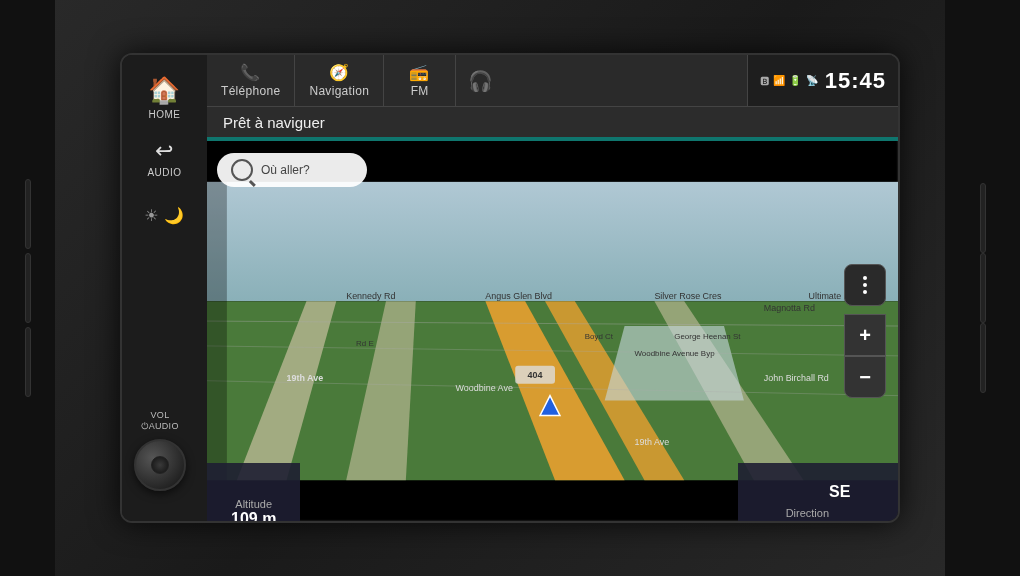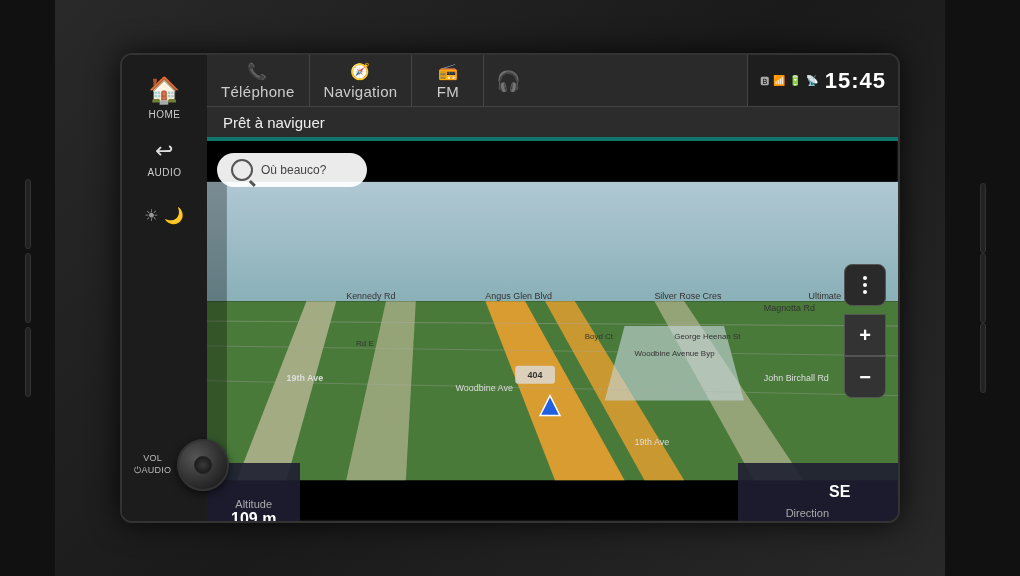--- a/index.html
+++ b/index.html
@@ -100,21 +100,21 @@
       font-size: 16px;
       color: #999;
       margin-top: 10px;
     }
 
     .vol-knob-area {
       position: absolute;
       bottom: 30px;
       left: 12px;
       display: flex;
-      flex-direction: row;
+      flex-direction: column;
       align-items: center;
       gap: 6px;
       margin-top: 18px;
     }
     .vol-label {
       color: #bbb;
       font-size: 9px;
       text-align: center;
       line-height: 1.3;
       letter-spacing: 0.3px;
@@ -173,21 +173,21 @@
       justify-content: center;
       padding: 0 14px;
       gap: 2px;
       cursor: pointer;
       color: #ccc;
       font-size: 10px;
       border-right: 1px solid #444;
       min-width: 72px;
     }
     .tab .tab-icon { font-size: 16px; }
-    .tab .tab-label { font-size: 15px; letter-spacing: 0.3px; }
+    .tab .tab-label { font-size: 12px; letter-spacing: 0.3px; }
 
     .music-section {
       display: flex;
       align-items: center;
       flex: 1;
       padding: 0 12px;
       gap: 10px;
       border-right: 1px solid #444;
     }
     .headphone-icon { font-size: 20px; color: #aaa; }
@@ -492,21 +492,21 @@
           <text x="430" y="265" font-size="9" fill="#ddd" font-family="Arial">19th Ave</text>
 
           <polygon points="345,215 335,235 355,235" fill="#2060e0" stroke="#fff" stroke-width="1.5"></polygon>
 
           <rect x="0" y="0" width="20" height="300" fill="linear-gradient(to right, rgba(0,0,0,0.3), transparent)" opacity="0.3"></rect>
         </svg>
 
         
         <div class="search-overlay">
           <div class="search-icon-circle"></div>
-          <span class="search-text">Où beauco?</span>
+          <span class="search-text">Où aller?</span>
         </div>
 
         
         <div class="map-controls">
           <div class="map-btn-dots">
             <div class="dots-icon">
               <div class="dot"></div>
               <div class="dot"></div>
               <div class="dot"></div>
             </div>

